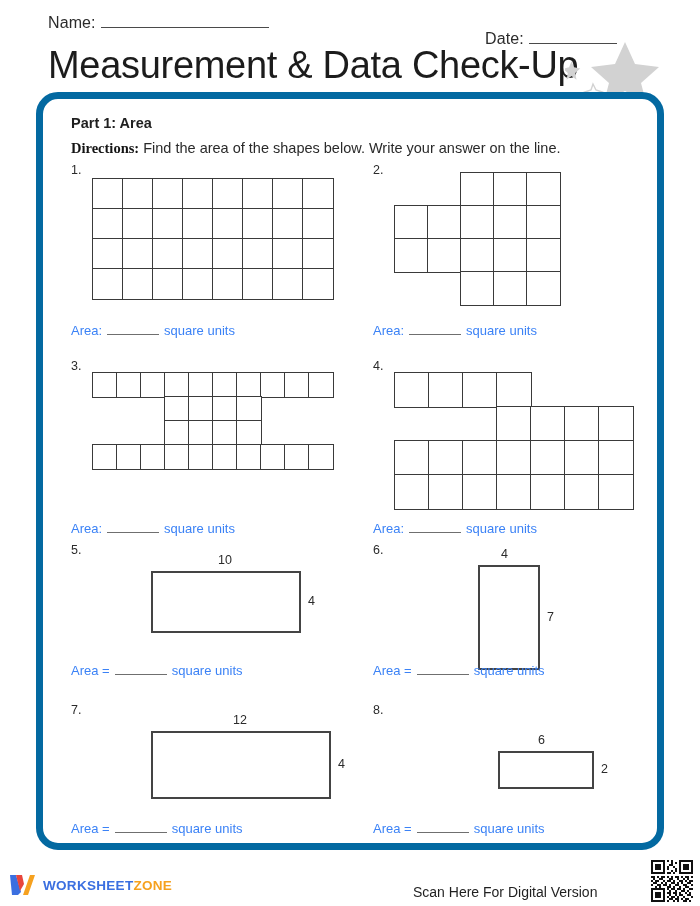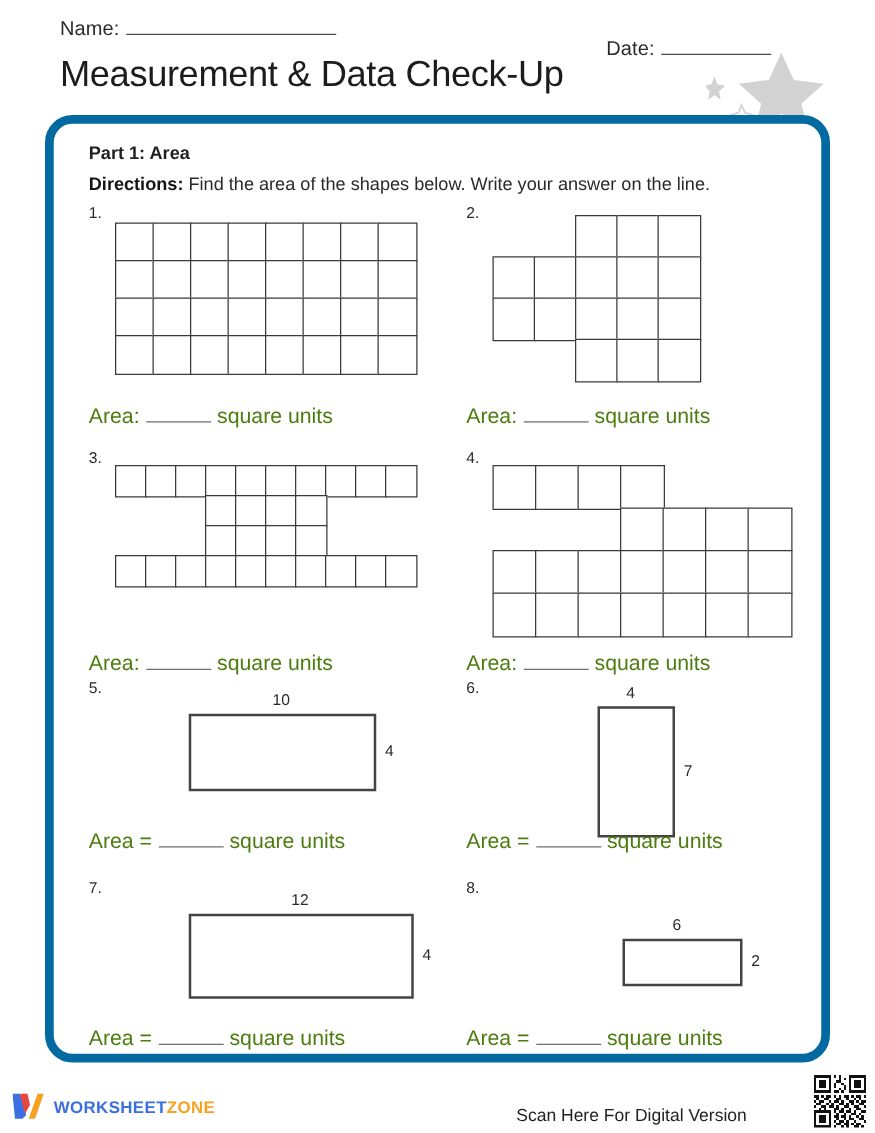--- a/index.html
+++ b/index.html
@@ -38,21 +38,21 @@
     border-bottom: 1.6px solid #4a4a4a;
     margin-left: 5px;
     height: 13px;
   }
   .field.name .fill-line { width: 168px; }
   .field.date .fill-line { width: 88px; }
 
   .title {
     position: absolute;
     left: 48px; top: 44px;
-    font-size: 29px;
+    font-size: 38px;
     font-weight: 400;
     letter-spacing: -0.3px;
     color: #1c1c1c;
     white-space: nowrap;
   }
 
   
   .stars { position: absolute; left: 565px; top: 40px; width: 95px; height: 62px; }
 
   
@@ -73,41 +73,41 @@
     font-weight: bold;
     color: #1f1f1f;
   }
   .directions {
     position: absolute;
     left: 28px; top: 41px;
     font-size: 14.5px;
     color: #2a2a2a;
     white-space: nowrap;
   }
-  .directions b { font-weight: bold; color: #141414; }
+  .directions b { font-weight: bold; color: #141414; font-family: Liberation Serif, serif; }
 
   
   .problems {
     position: absolute;
     left: 0; top: 64px;
     width: 100%;
   }
   .problem {
     position: absolute;
   }
   .pnum {
     position: absolute;
     left: 0; top: 0;
     font-size: 12.5px;
     color: #2b2b2b;
   }
   .answer-line {
     position: absolute;
-    font-size: 17px;
-    color: #4d7c0f;
+    font-size: 13px;
+    color: #3b82f6;
     white-space: nowrap;
     display: flex;
     align-items: baseline;
   }
   .answer-line .blank {
     display: inline-block;
     width: 52px;
     border-bottom: 1.3px solid #6f6f6f;
     margin: 0 5px;
     height: 11px;

